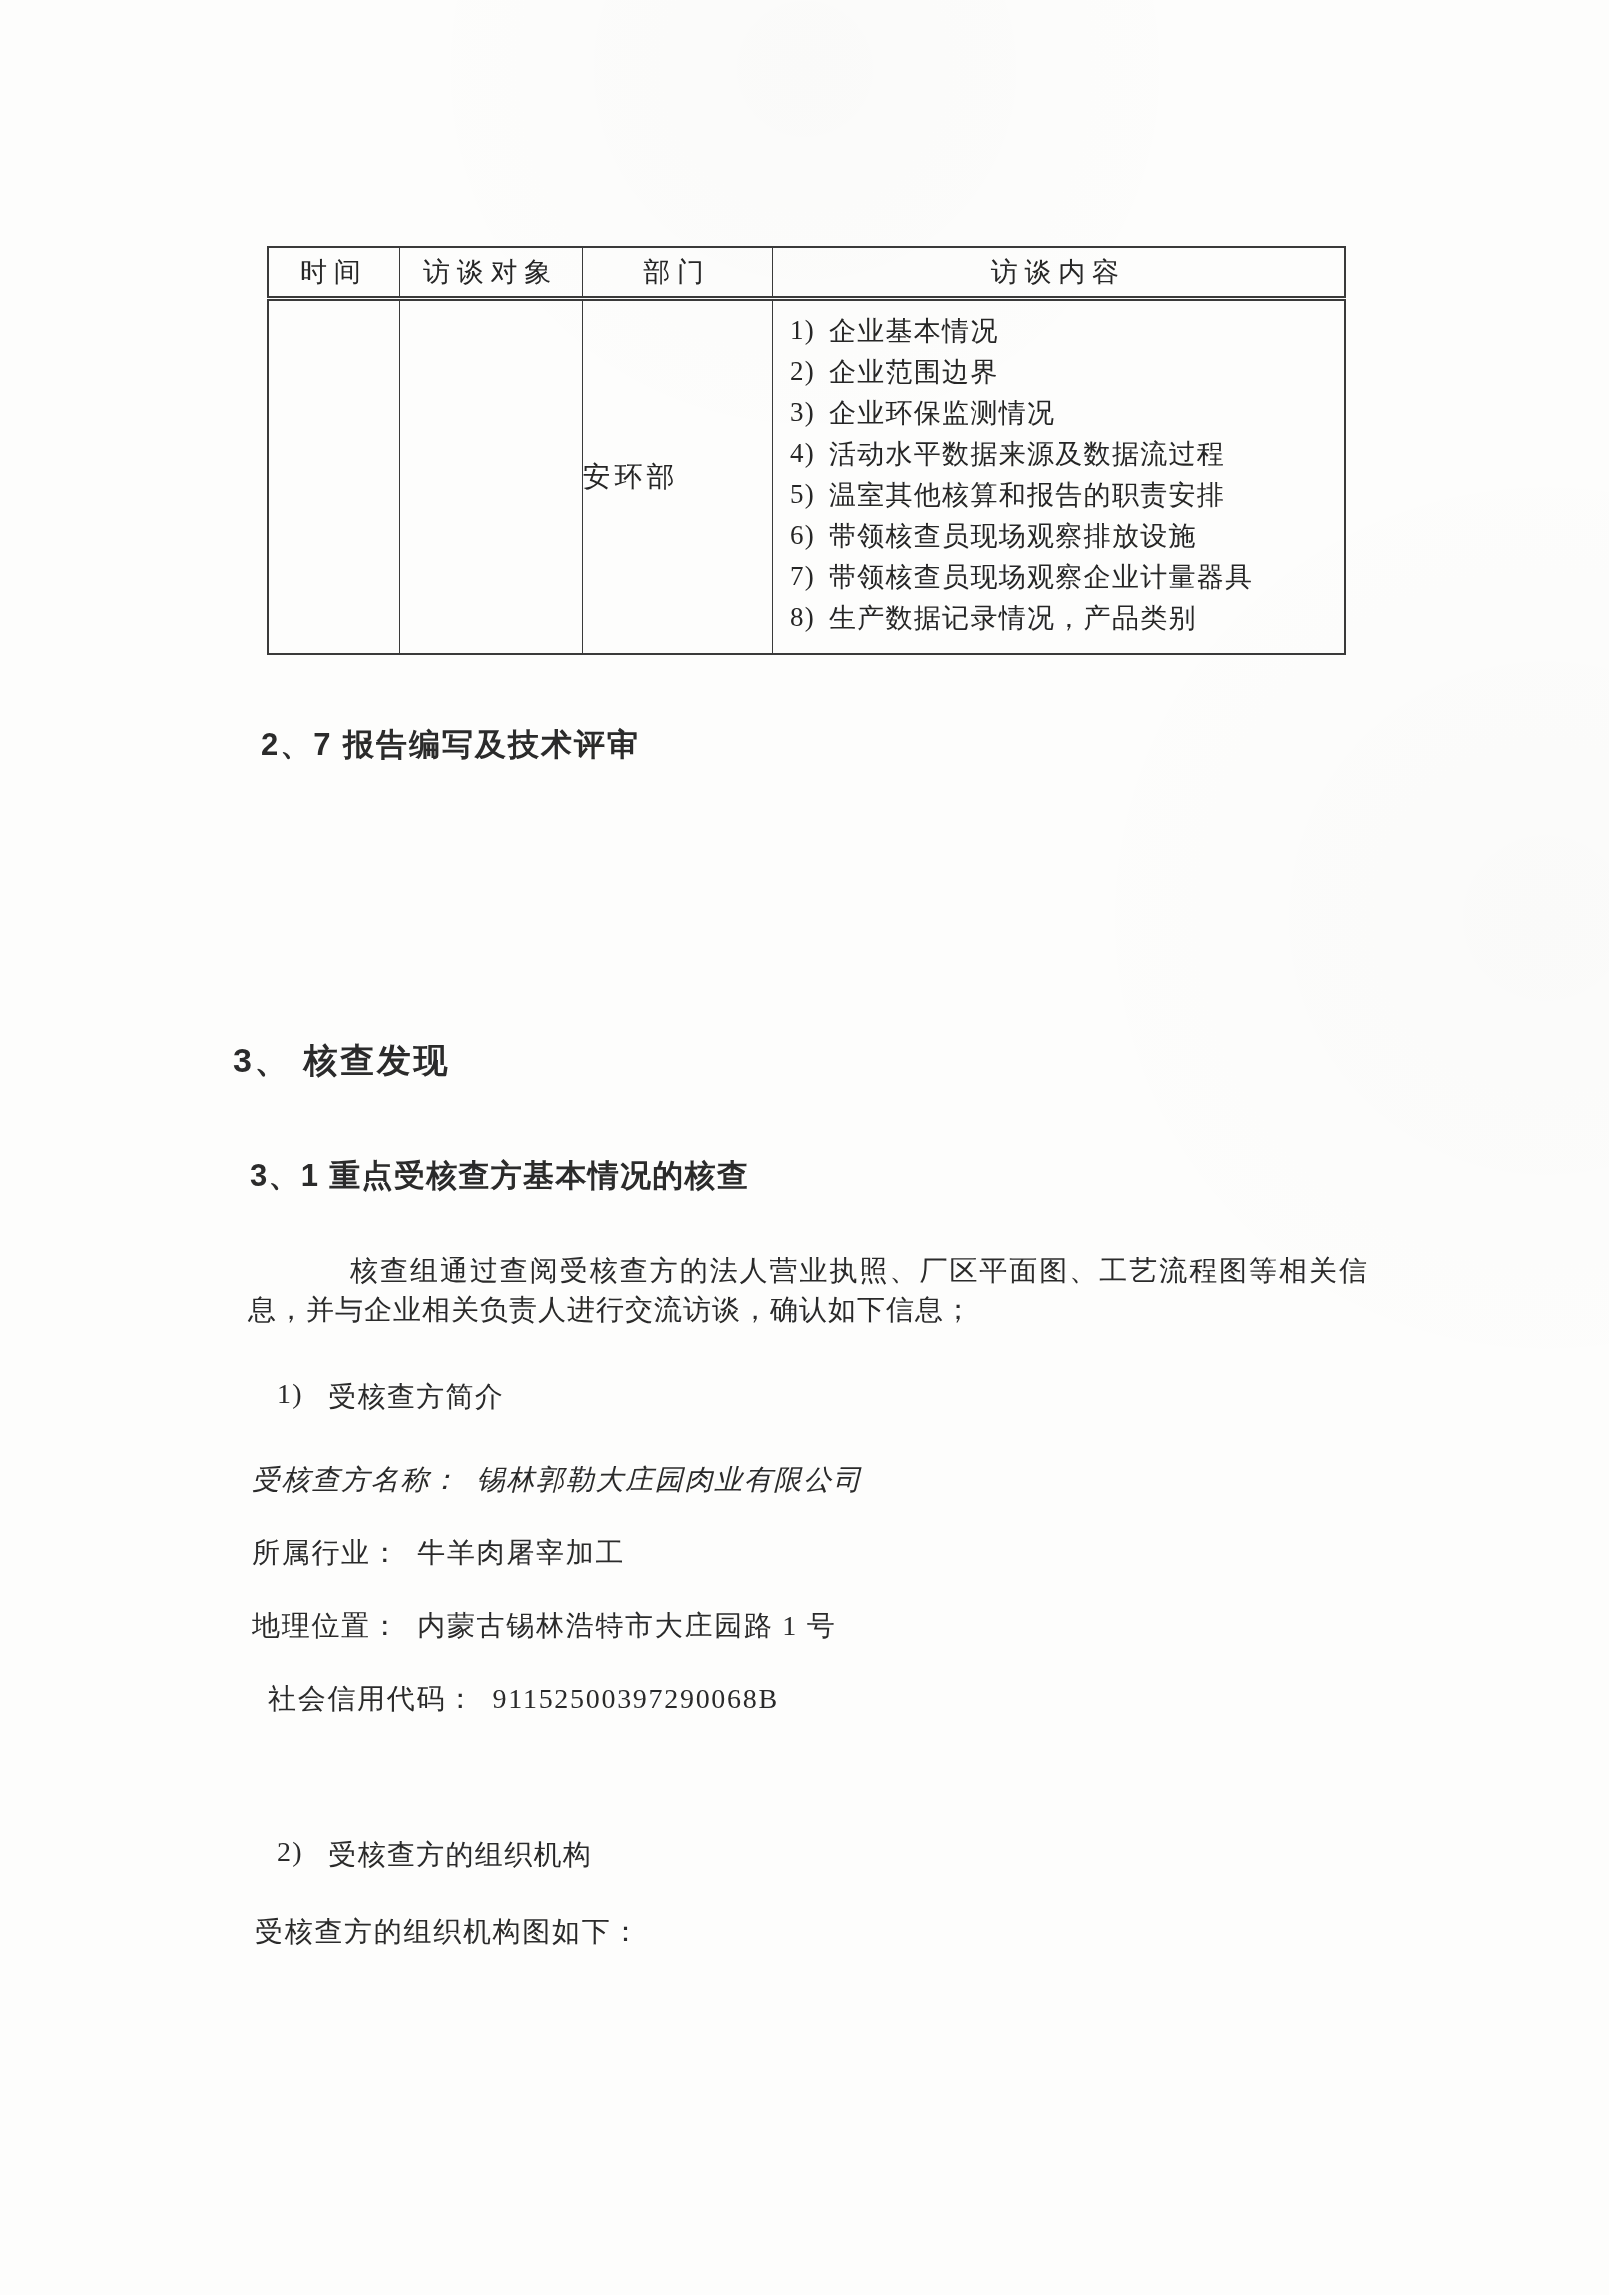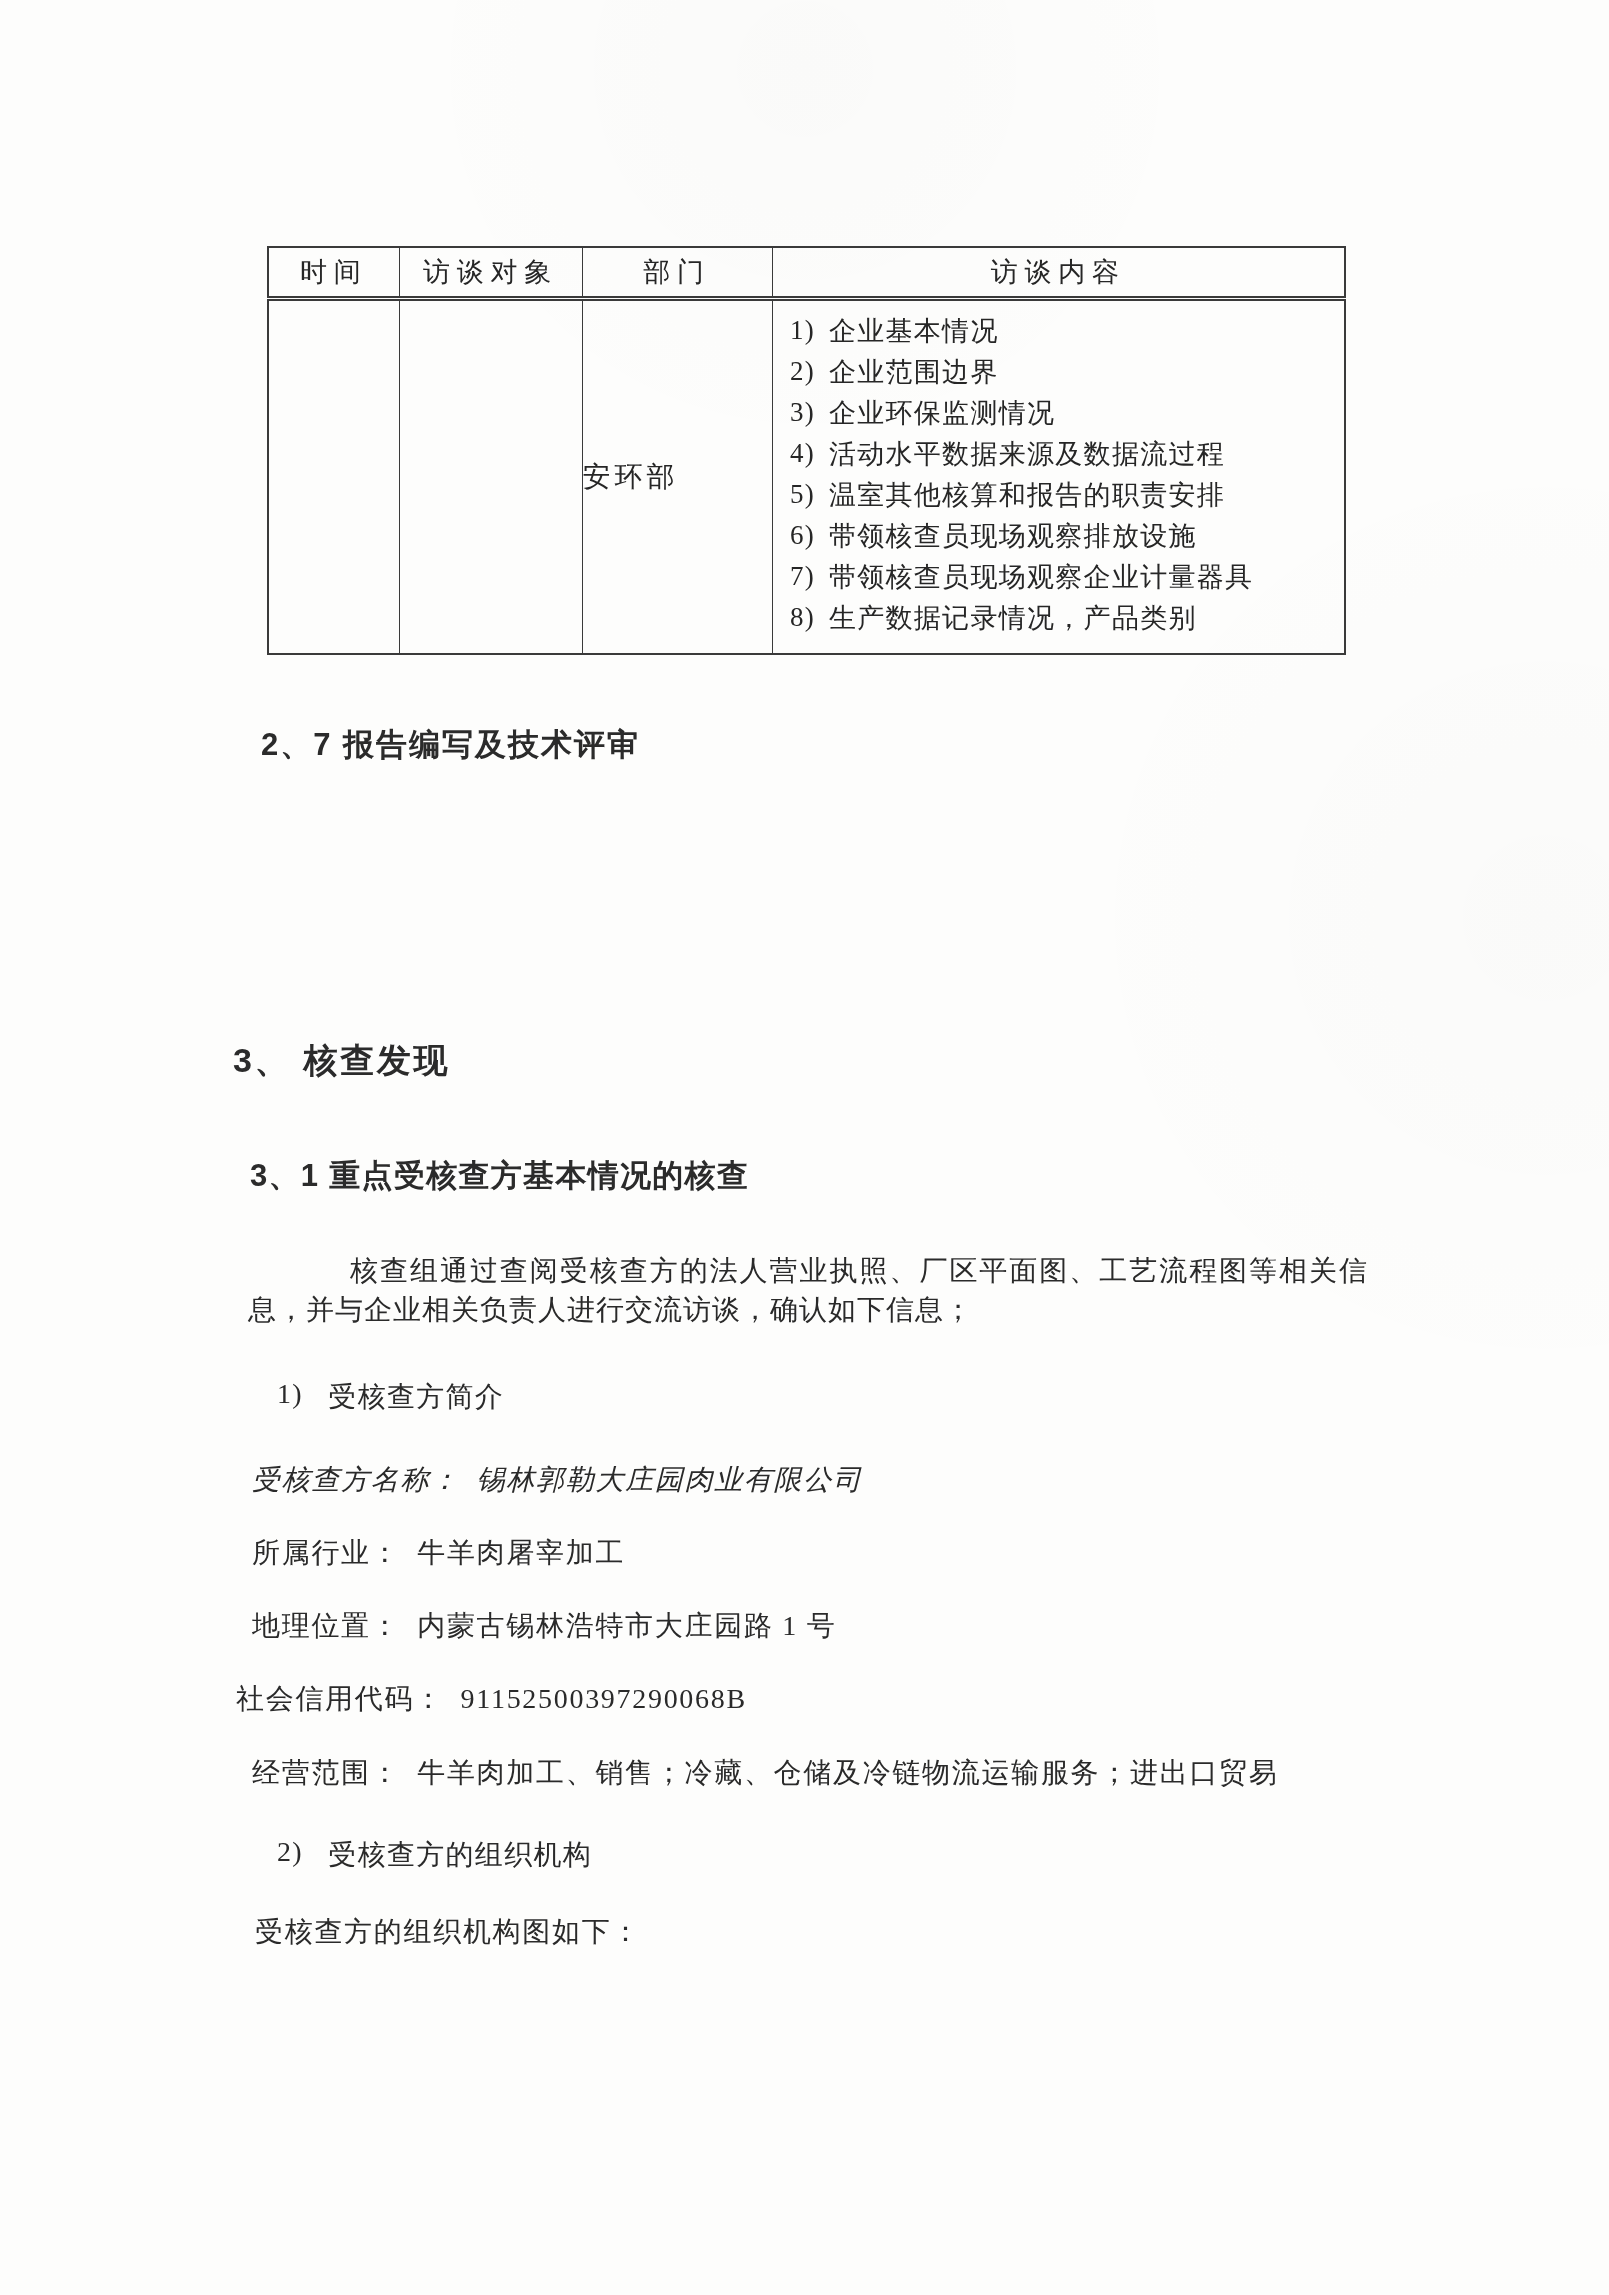--- a/index.html
+++ b/index.html
@@ -110,21 +110,21 @@
   .fact {
     font-size: 28px;
     letter-spacing: 1.7px;
     white-space: nowrap;
     color: #2a2a2a;
   }
   .fact .fact-label { margin-right: 8px; }
   #fact-name    { left: 252px; top: 1461px; font-style: italic; }
   #fact-industry{ left: 252px; top: 1534px; }
   #fact-location{ left: 252px; top: 1607px; }
-  #fact-code    { left: 236px; top: 1680px; }
+  #fact-code    { left: 268px; top: 1680px; }
   #fact-scope   { left: 252px; top: 1754px; }
 
   #org-intro { left: 255px; top: 1913px; font-size: 28px; letter-spacing: 1.7px; white-space: nowrap; color: #2a2a2a; }
 </style>
 </head>
 <body>
 
 <div class="page">
 
   <table class="doc-table">
@@ -210,24 +210,20 @@
   <div id="fact-location" class="abs fact">
     <span class="fact-label">地理位置：</span>
     <span class="fact-value">内蒙古锡林浩特市大庄园路 1 号</span>
   </div>
 
   <div id="fact-code" class="abs fact">
     <span class="fact-label">社会信用代码：</span>
     <span class="fact-value">91152500397290068B</span>
   </div>
 
-  <div id="fact-scope" class="abs fact">
-    <span class="fact-label">经营范围：</span>
-    <span class="fact-value">牛羊肉加工、销售；冷藏、仓储及冷链物流运输服务；进出口贸易</span>
-  </div>
 
   <div id="item2" class="abs num-item">
     <span class="ni-num">2)</span>
     <span class="ni-text">受核查方的组织机构</span>
   </div>
 
   <div id="org-intro" class="abs">受核查方的组织机构图如下：</div>
 
 </div>
 

